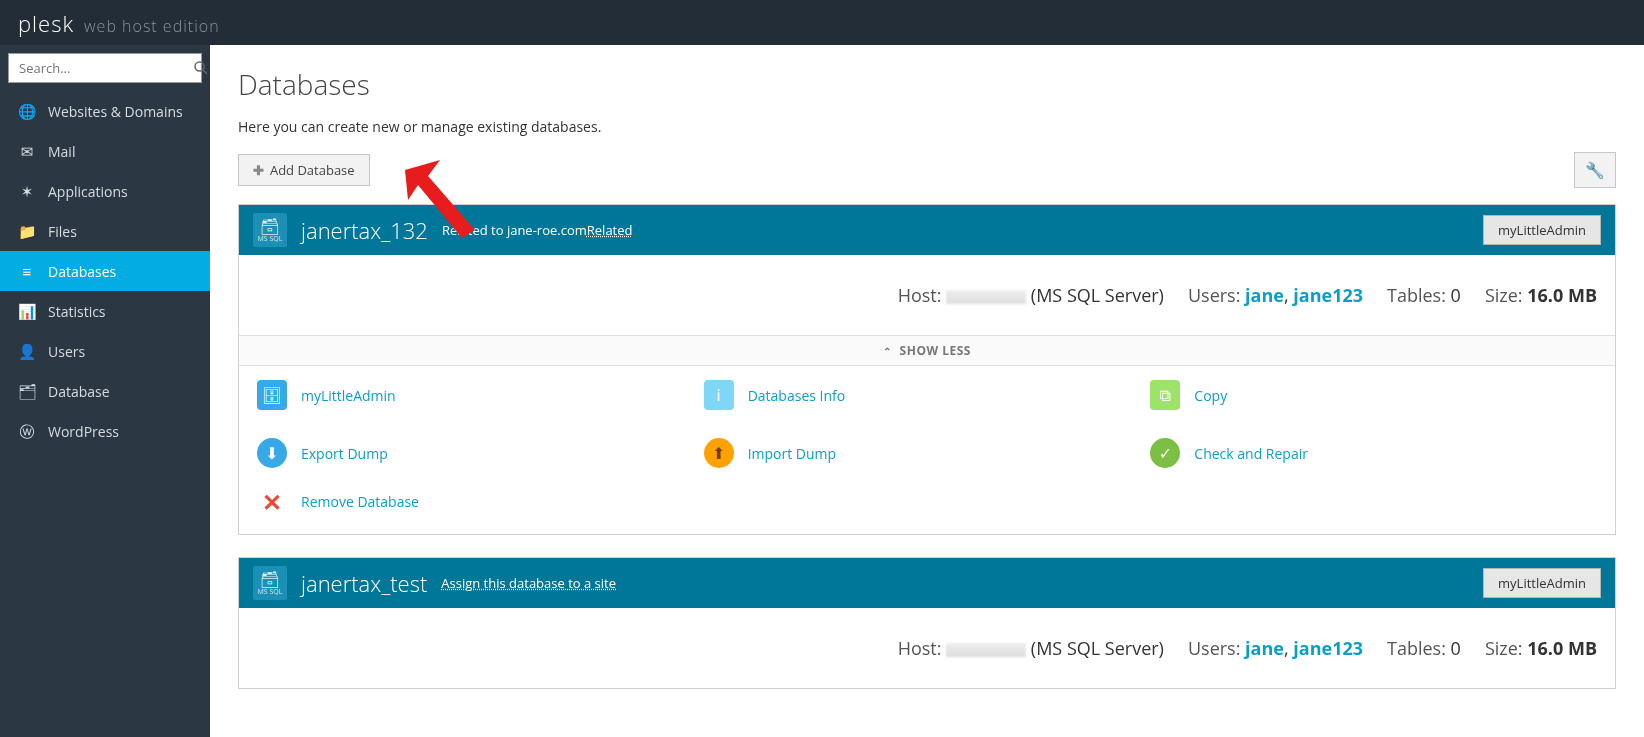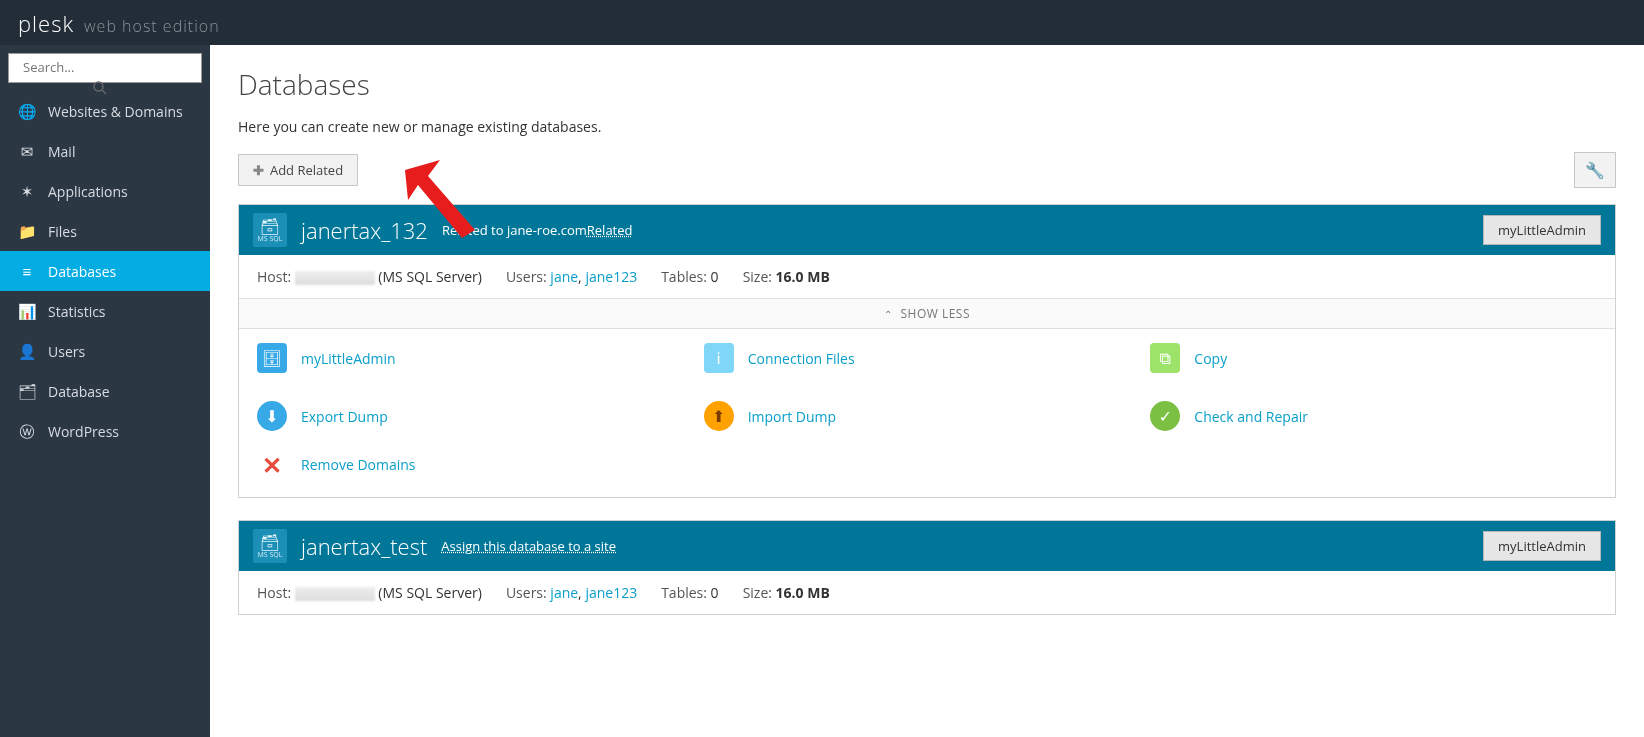--- a/index.html
+++ b/index.html
@@ -5,21 +5,21 @@
 * { margin: 0; padding: 0; box-sizing: border-box; font-family: "Open Sans", Arial, sans-serif; }
 body { background: #fff; }
 
 .topbar { background: #222d38; height: 45px; display: flex; align-items: center; padding-left: 18px; }
 .topbar .logo { color: #fff; font-size: 22px; font-weight: 300; letter-spacing: 1px; display: flex; align-items: baseline; }
 .topbar .edition { color: #8a9199; font-size: 16px; margin-left: 10px; }
 
 .layout { display: flex; min-height: calc(100vh - 45px); }
 .sidebar { width: 210px; background: #2c3744; flex-shrink: 0; }
 .search { padding: 8px; background: #2c3744; }
-.search-box { background: #fff; display: flex; align-items: center; border: 1px solid #999; height: 30px; flex-direction: column; }
+.search-box { background: #fff; display: flex; align-items: center; border: 1px solid #999; height: 30px; }
 .search-box input { border: none; outline: none; padding: 4px 10px; flex: 1; font-size: 13px; color: #333; }
 .search-box .search-icon { width: 26px; text-align: center; color: #666; font-size: 15px; }
 
 .nav-item { display: flex; align-items: center; gap: 12px; padding: 10px 18px; color: #d6dbe0; font-size: 14px; cursor: pointer; }
 .nav-item.active { background: #03ade4; color: #fff; }
 .nav-item .icon { width: 18px; text-align: center; font-size: 15px; }
 
 .main { flex: 1; padding: 20px 28px; }
 .page-title { font-size: 28px; font-weight: 300; color: #444; margin-bottom: 14px; }
 .page-desc { font-size: 14px; color: #333; margin-bottom: 16px; }
@@ -34,26 +34,26 @@
 .db-header { background: #007799; color: #fff; display: flex; align-items: center; padding: 8px 14px; gap: 14px; }
 .mssql-badge { background: #1b8fb5; width: 34px; height: 34px; display: flex; flex-direction: column; align-items: center; justify-content: center; font-size: 7px; color: #cfeaf5; border-radius: 2px; }
 .mssql-badge .db-icon { font-size: 16px; color: #e3f4fb; line-height: 1; }
 .db-name { font-size: 22px; font-weight: 300; }
 .db-rel { font-size: 13px; }
 .db-rel .change-link { text-decoration: underline dotted; cursor: pointer; }
 .db-rel .assign-link { text-decoration: underline dotted; cursor: pointer; }
 .db-header .db-btn { margin-left: auto; }
 .db-btn-sm { background: #e6e6e6; border: 1px solid #b5b5b5; color: #333; padding: 5px 14px; font-size: 13px; cursor: pointer; }
 
-.db-info { padding: 12px 18px; font-size: 14px; color: #333; display: flex; gap: 24px; align-items: center; }
+.db-info { padding: 28px 18px; font-size: 18px; color: #333; display: flex; gap: 24px; align-items: center; justify-content: flex-end; }
 .db-info .label { color: #555; }
 .host-blur { display: inline-block; width: 80px; height: 14px; background: linear-gradient(#eee,#ddd); filter: blur(1px); vertical-align: middle; }
-.link { color: #0a9fc9; cursor: pointer; }
-
-.expand-bar { border-top: 1px solid #e0e0e0; border-bottom: 1px solid #e0e0e0; text-align: center; padding: 6px; font-size: 12px; color: #777; letter-spacing: 0.5px; cursor: pointer; background: #fafafa; }
+.link { color: #0a9fc9; cursor: pointer; font-weight: bold; }
+
+.expand-bar { border-top: 1px solid #e0e0e0; border-bottom: 1px solid #e0e0e0; text-align: center; padding: 6px; font-size: 12px; color: #777; letter-spacing: 0.5px; cursor: pointer; background: #fafafa; font-weight: bold; }
 .expand-bar .chev { font-size: 10px; margin-right: 4px; }
 
 .actions { display: grid; grid-template-columns: 1fr 1fr 1fr; padding: 14px 18px 18px; row-gap: 28px; }
 .action { display: flex; align-items: center; gap: 14px; cursor: pointer; }
 .action .aicon { width: 30px; height: 30px; border-radius: 50%; display: flex; align-items: center; justify-content: center; font-size: 16px; color: #fff; }
 .action .albl { color: #0a9fc9; font-size: 14px; }
 .remove-row { padding: 0 18px 18px; }
 .remove-row .action .aicon { border-radius: 0; background: none; color: #e64b3b; font-size: 24px; font-weight: bold; }
 
 .red-arrow { position: absolute; pointer-events: none; }
@@ -126,21 +126,21 @@
       </div>
   </div>
 
   <div class="main" style="position:relative;">
     <div class="page-title">Databases</div>
     <div class="page-desc">Here you can create new or manage existing databases.</div>
 
     <div class="toolbar">
       <button class="btn">
         <span class="plus">✚</span>
-        <span>Add Related</span>
+        <span>Add Database</span>
       </button>
       <div class="tool-right">
         <button class="btn btn-icon-only">
           <span>🔧</span>
         </button>
       </div>
     </div>
 
     <div id="db-list">
         <div class="db-card">
@@ -160,21 +160,21 @@
             <span><span class="label">Size:</span> <b>16.0 MB</b></span>
           </div>
           <div class="expand-bar"><span class="chev">⌃</span> <span>SHOW LESS</span></div>
           <div class="actions">
             <div class="action">
               <span class="aicon" style="background: rgb(55, 169, 230); border-radius: 4px;">🗄</span>
               <span class="albl">myLittleAdmin</span>
             </div>
             <div class="action">
               <span class="aicon" style="background: rgb(127, 214, 247); border-radius: 4px; position: relative;">ℹ</span>
-              <span class="albl">Connection Files</span>
+              <span class="albl">Databases Info</span>
             </div>
             <div class="action">
               <span class="aicon" style="background: rgb(157, 227, 106); border-radius: 4px;">⧉</span>
               <span class="albl">Copy</span>
             </div>
             <div class="action">
               <span class="aicon" style="background: rgb(55, 169, 230);">⬇</span>
               <span class="albl">Export Dump</span>
             </div>
             <div class="action">
@@ -182,21 +182,21 @@
               <span class="albl">Import Dump</span>
             </div>
             <div class="action">
               <span class="aicon" style="background: rgb(123, 192, 67);">✓</span>
               <span class="albl">Check and Repair</span>
             </div>
           </div>
           <div class="remove-row">
             <div class="action">
               <span class="aicon">✕</span>
-              <span class="albl">Remove Domains</span>
+              <span class="albl">Remove Database</span>
             </div>
           </div>
         </div>
         <div class="db-card">
           <div class="db-header">
             <div class="mssql-badge">
               <span class="db-icon">🗃</span>
               <span>MS SQL</span>
             </div>
             <div class="db-name">janertax_test</div>

